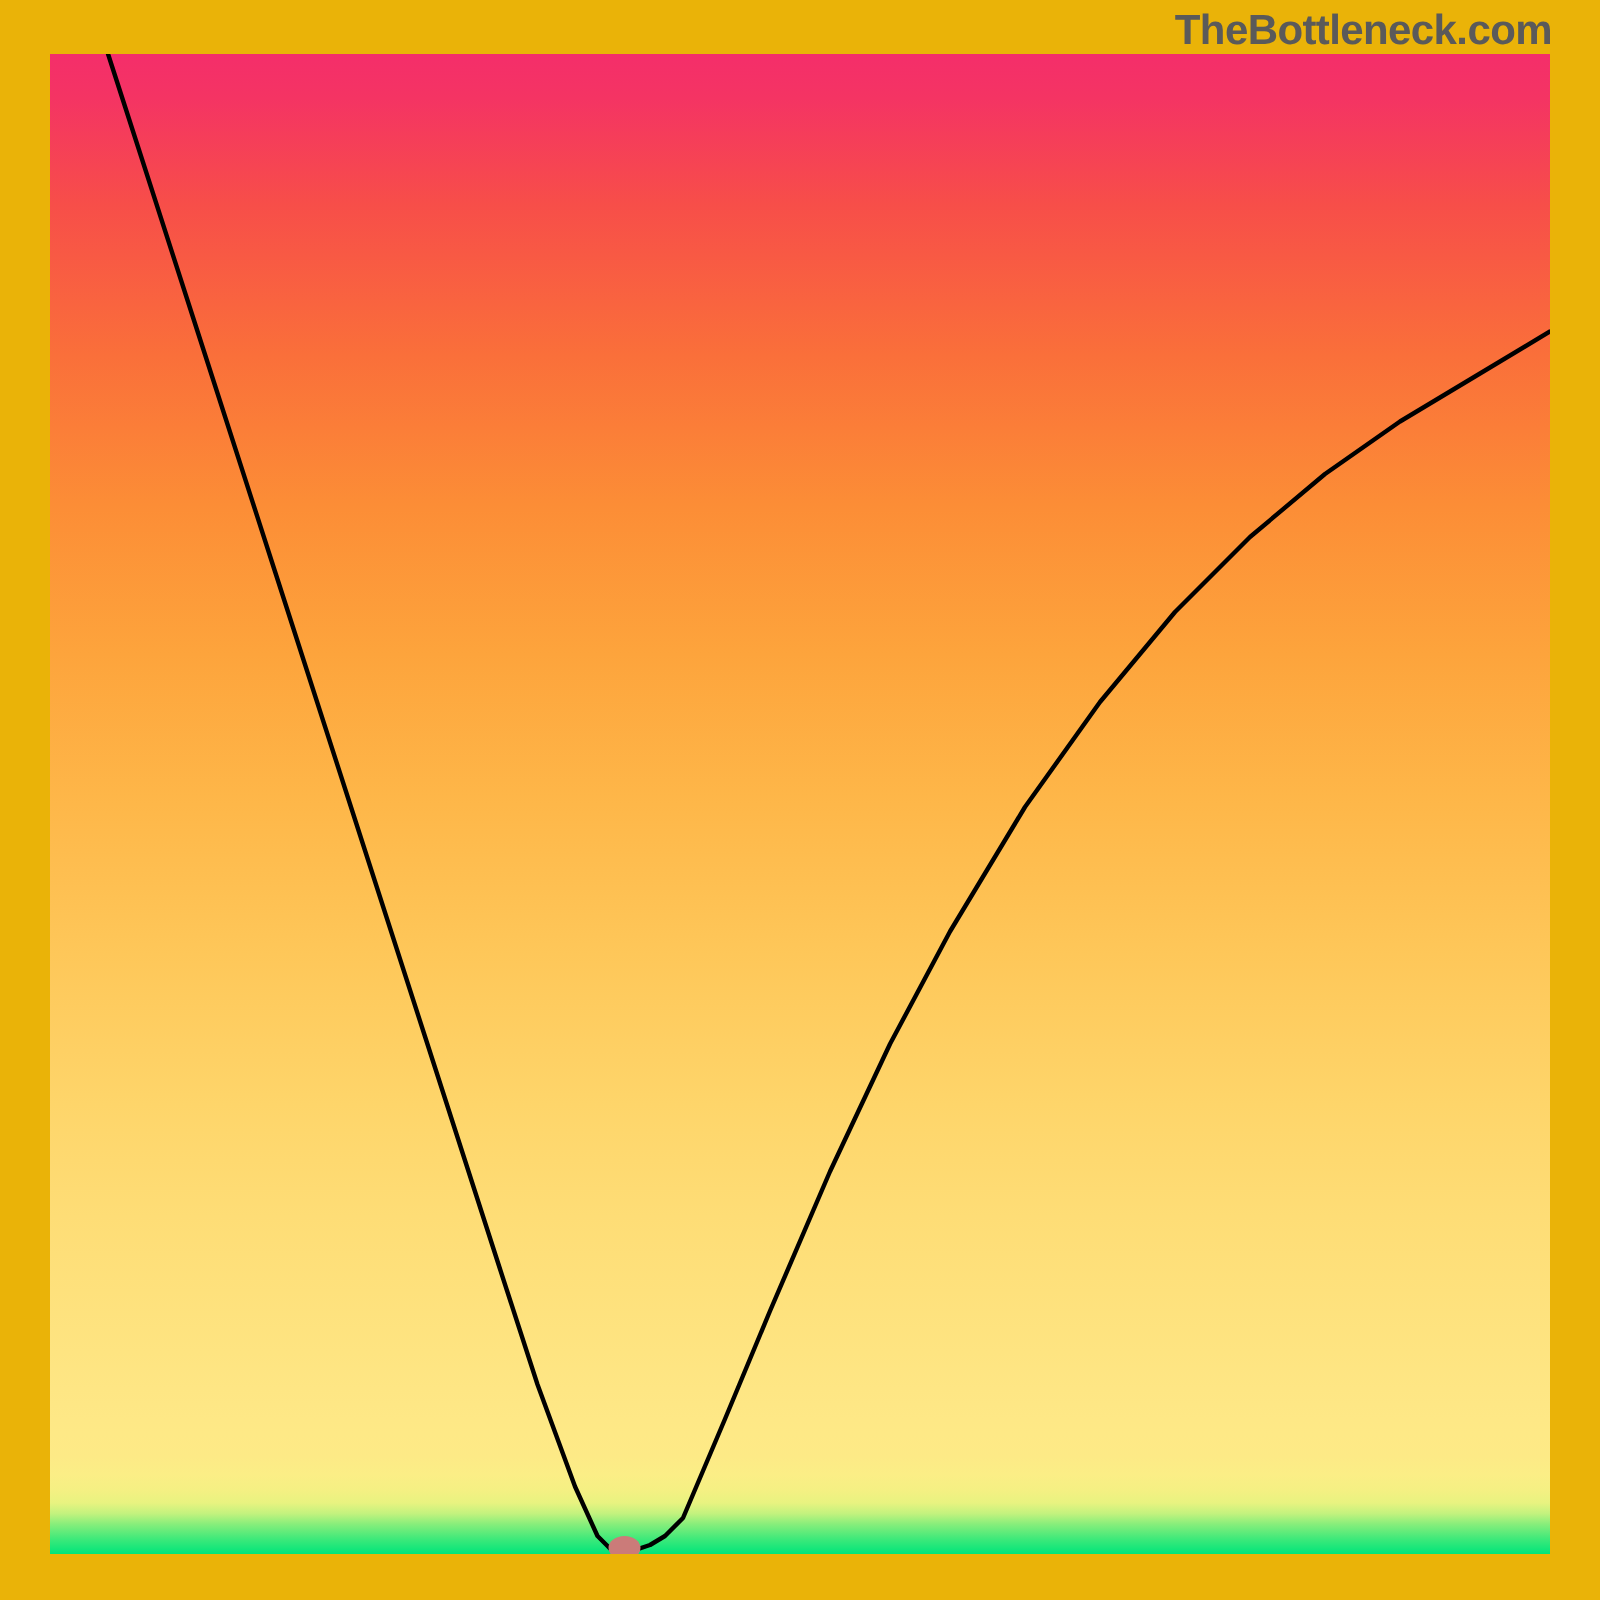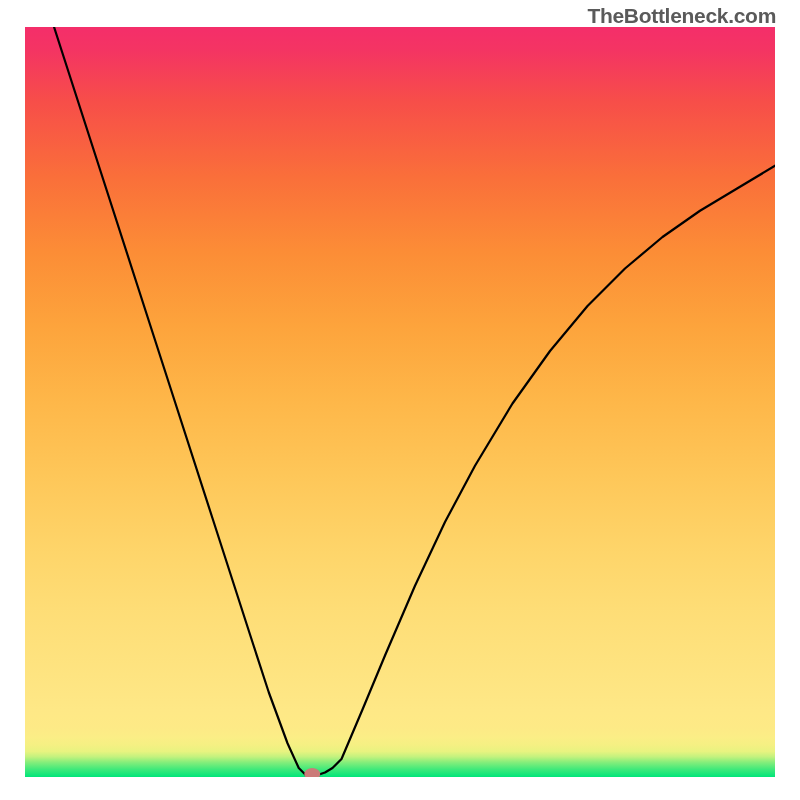--- a/index.html
+++ b/index.html
@@ -1,21 +1,21 @@
 <!DOCTYPE html>
 <html><head>
 <meta charset="utf-8">
 <style>
   * { margin: 0; padding: 0; box-sizing: border-box; }
   html, body { width: 800px; height: 800px; background: #000; }
   .container {
     position: relative;
     width: 800px;
     height: 800px;
-    background: #ffffff;
+    background: #eab308;
   }
   .attribution {
     position: absolute;
     top: 4px;
     right: 24px;
     font-family: Arial, Helvetica, sans-serif;
     font-size: 21px;
     font-weight: 600;
     color: #5a5a5a;
     letter-spacing: -0.3px;

